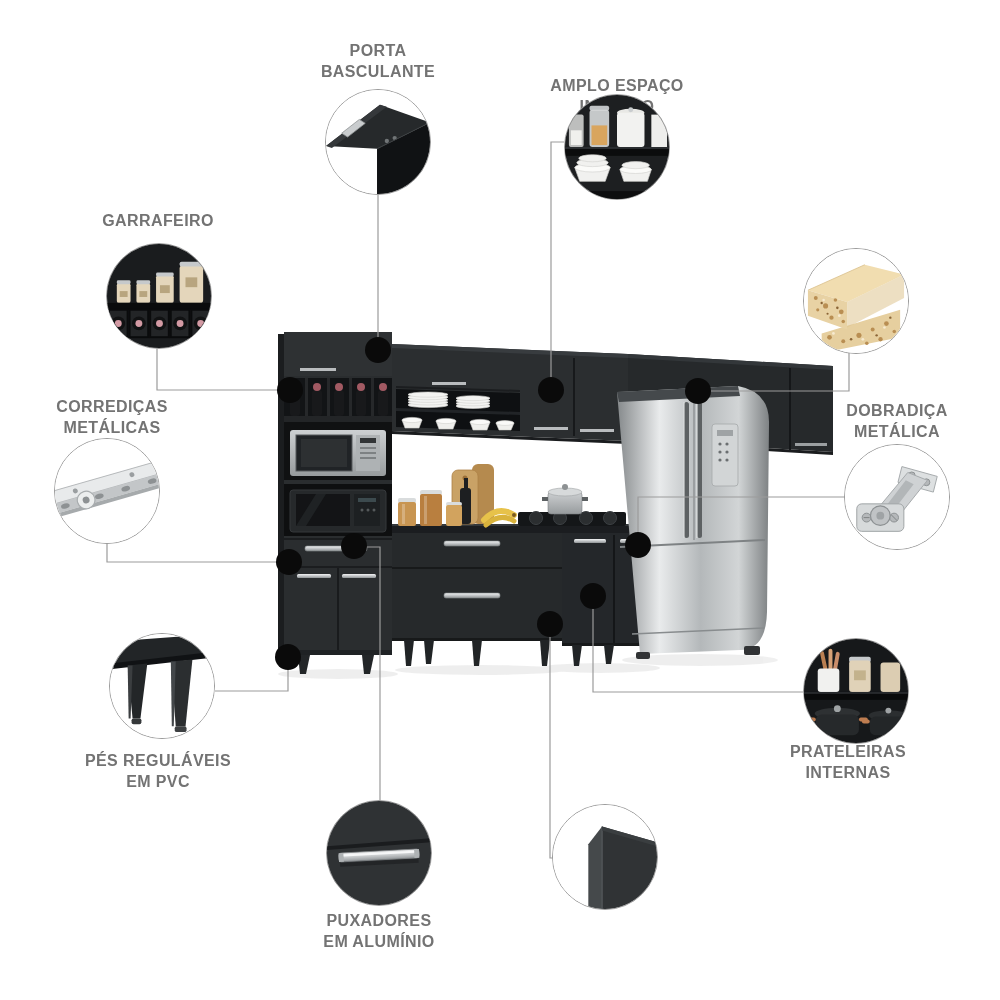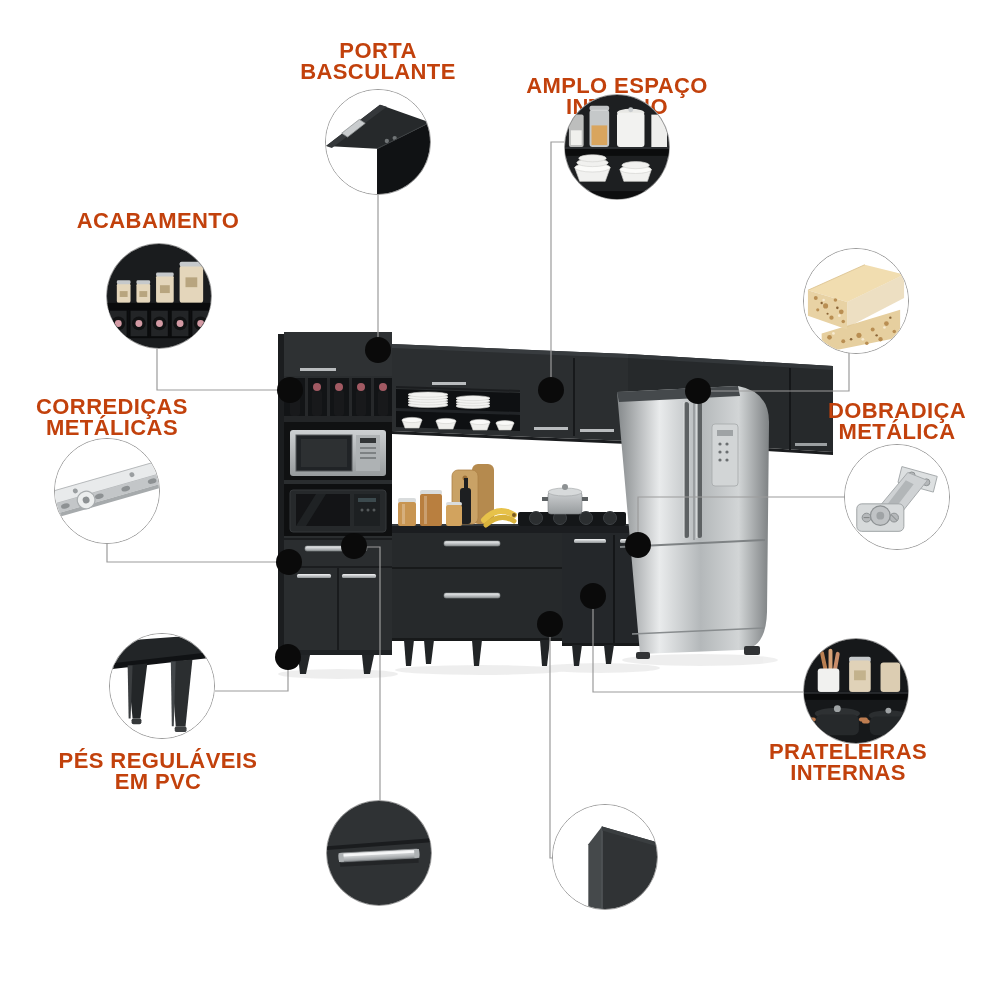--- a/index.html
+++ b/index.html
@@ -1,20 +1,20 @@
 <!DOCTYPE html>
 <html><head>
 <meta charset="utf-8">
 <style>
   html,body{margin:0;padding:0;background:#ffffff;}
   .stage{position:relative;width:1000px;height:1000px;background:#ffffff;overflow:hidden;
          font-family:"Liberation Sans",sans-serif;}
   .scene{position:absolute;left:0;top:0;width:1000px;height:1000px;}
-  .callout-label{position:absolute;width:260px;text-align:center;color:#c2410c;
-    font-size:22px;line-height:21px;font-weight:bold;letter-spacing:.4px;
+  .callout-label{position:absolute;width:260px;text-align:center;color:#737373;
+    font-size:16px;line-height:21px;font-weight:bold;letter-spacing:.4px;
     white-space:pre-line;}
   .photo-circle{position:absolute;width:106px;height:106px;border-radius:50%;
     border:1px solid #9a9a9a;background:#fff;overflow:hidden;box-sizing:border-box;}
   .photo-circle svg{display:block;width:104px;height:104px;}
 </style>
 </head>
 <body>
 
 <div class="stage">
 
@@ -270,29 +270,31 @@
       <circle cx="593" cy="596" r="13"></circle>
       <circle cx="354" cy="546" r="13"></circle>
       <circle cx="550" cy="624" r="13"></circle>
     </g>
   </svg>
 
   <div class="callout-label" style="left:248px;top:40px;">PORTA
 BASCULANTE</div>
   <div class="callout-label" style="left:487px;top:40px;margin-top:35px;">AMPLO ESPAÇO
 INTERNO</div>
-  <div class="callout-label" style="left:28px;top:210px;">ACABAMENTO</div>
+  <div class="callout-label" style="left:28px;top:210px;">GARRAFEIRO</div>
   <div class="callout-label" style="left:-18px;top:396px;">CORREDIÇAS
 METÁLICAS</div>
   <div class="callout-label" style="left:767px;top:400px;">DOBRADIÇA
 METÁLICA</div>
   <div class="callout-label" style="left:28px;top:750px;">PÉS REGULÁVEIS
 EM PVC</div>
   <div class="callout-label" style="left:718px;top:729px;margin-top:12px;">PRATELEIRAS
 INTERNAS</div>
+  <div class="callout-label" style="left:249px;top:910px;">PUXADORES
+EM ALUMÍNIO</div>
 
   <div class="photo-circle" style="left:325px;top:89px;">
     <svg viewBox="0 0 106 106">
       <rect width="106" height="106" fill="#fff"></rect>
       <polygon points="52,60 106,33 106,106 52,106" fill="#101214"></polygon>
       <polygon points="0,57 55,15 106,33 52,60" fill="#26292b"></polygon>
       <polygon points="0,57 55,15 62,17 6,59" fill="#35383b"></polygon>
       <polygon points="16,44 34,30 40,34 22,48" fill="#c9ccce" stroke="#8e9294" stroke-width="0.8"></polygon>
       <circle cx="62" cy="52" r="2.2" fill="#707476"></circle>
         <circle cx="70" cy="49" r="2.2" fill="#707476"></circle>

